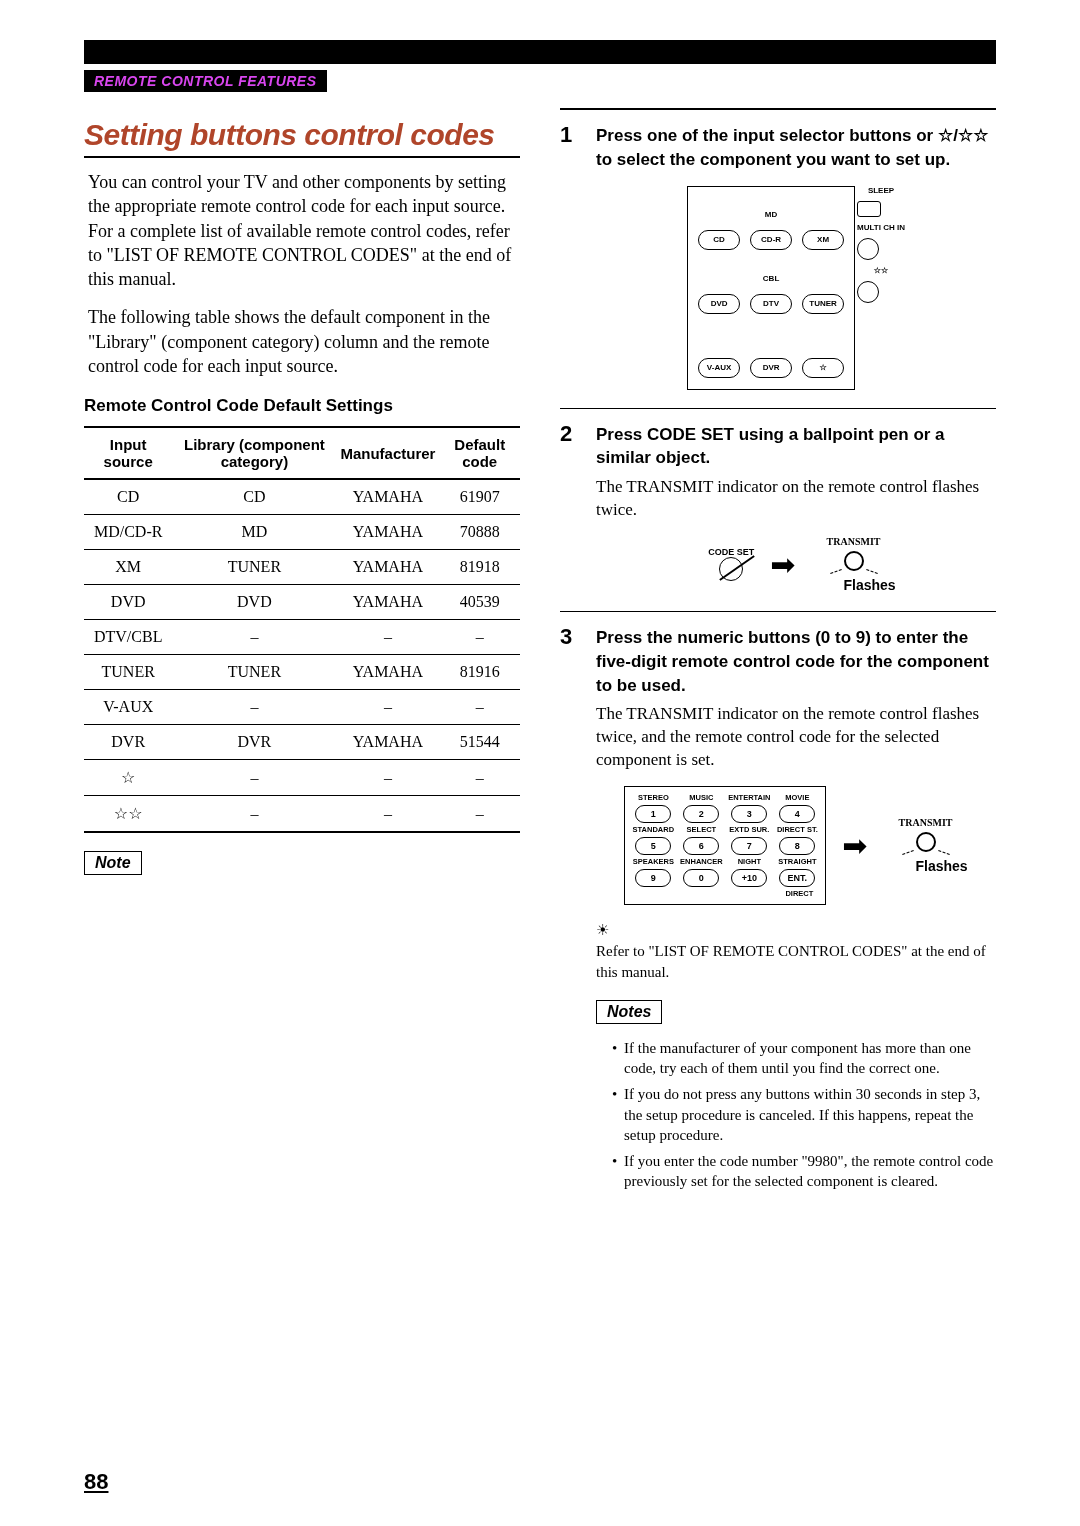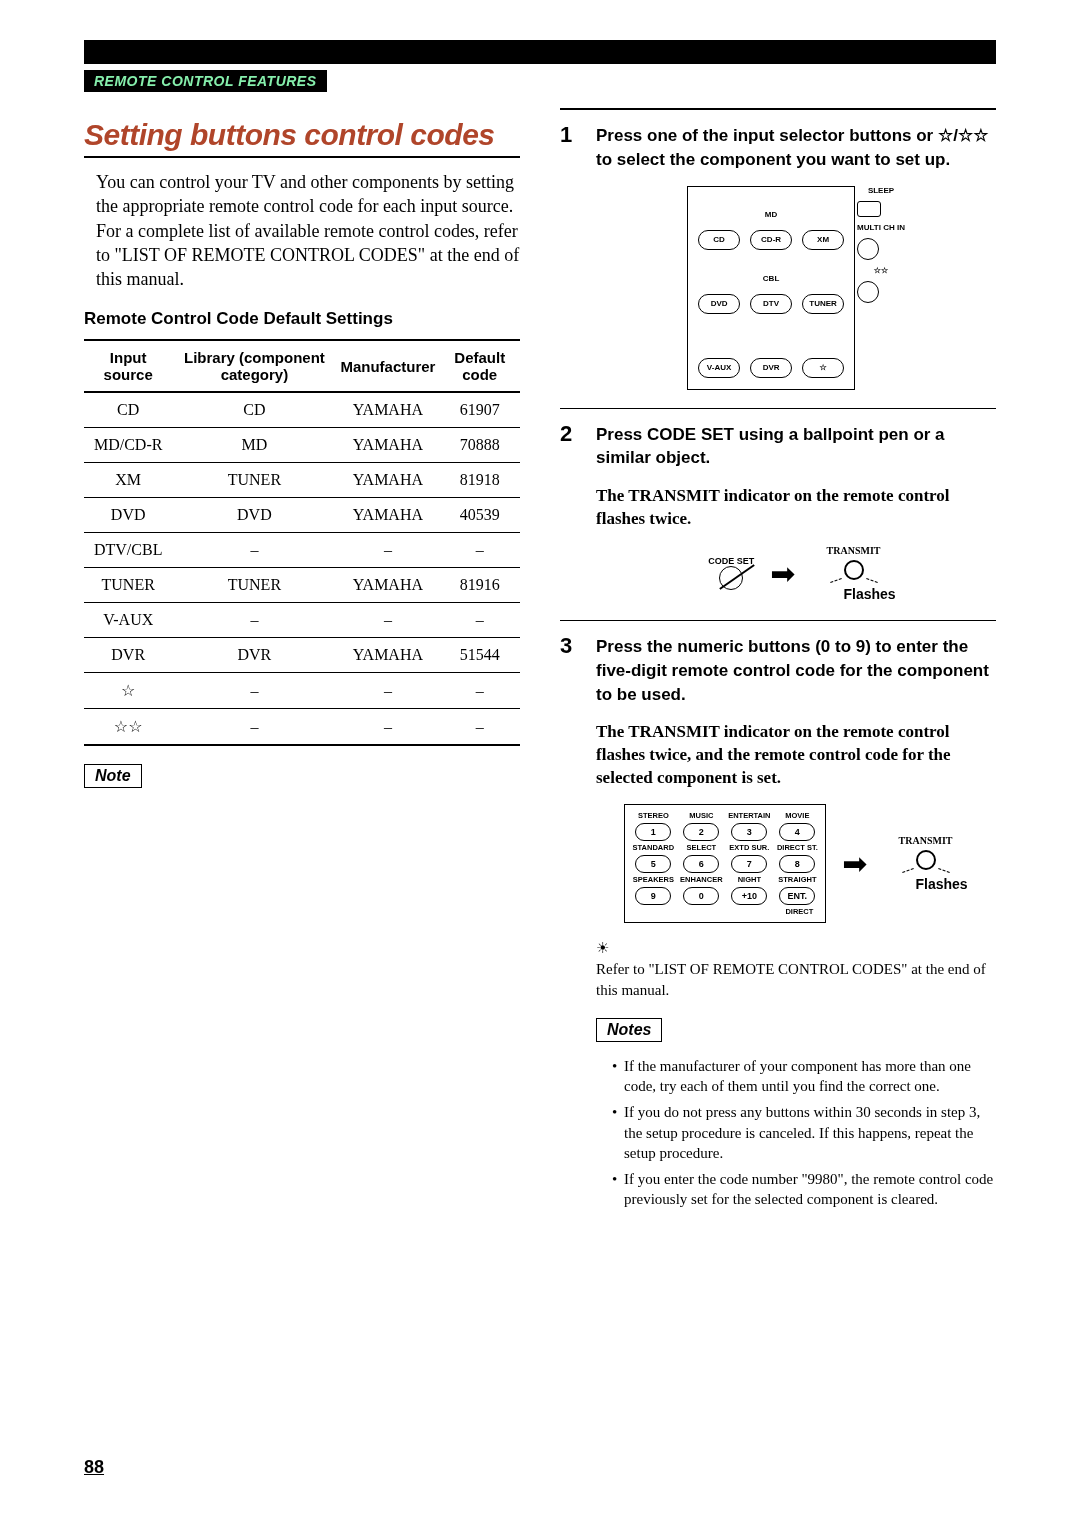--- a/index.html
+++ b/index.html
@@ -16,21 +16,21 @@
   .page {
     padding: 40px 84px 60px 84px;
   }
   .top-black-bar {
     background: #000;
     height: 24px;
     margin-bottom: 6px;
   }
   .section-bar {
     background: #000;
-    color: #86efac;
+    color: #d946ef;
     font-family: Arial, Helvetica, sans-serif;
     font-weight: bold;
     font-style: italic;
     font-size: 14px;
     letter-spacing: 0.5px;
     padding: 3px 10px;
     display: inline-block;
   }
   .section-row {
     display: flex;
@@ -52,21 +52,21 @@
     font-size: 30px;
     color: #b0452a;
     border-bottom: 2px solid #000;
     padding-bottom: 4px;
     margin: 10px 0 12px 0;
     letter-spacing: -0.5px;
   }
   .body {
     font-size: 18px;
     line-height: 1.35;
-    margin: 0 0 14px 12px;
+    margin: 0 0 14px 4px;
   }
   .subhead {
     font-family: Arial, Helvetica, sans-serif;
     font-weight: bold;
     font-size: 17px;
     margin: 18px 0 10px 0;
   }
   table.codes {
     width: 100%;
     border-collapse: collapse;
@@ -121,22 +121,21 @@
   .step-body { flex: 1; }
   .step-title {
     font-family: Arial, Helvetica, sans-serif;
     font-weight: bold;
     font-size: 17px;
     line-height: 1.4;
   }
   .step-text {
     font-size: 17px;
     line-height: 1.35;
-    margin-top: 15px;
-    font-weight: bold;
+    margin-top: 6px;
   }
   .diag {
     margin: 14px auto 4px auto;
     display: flex;
     align-items: center;
     justify-content: center;
     gap: 20px;
   }
   .remote-box {
     border: 1.5px solid #000;
@@ -297,25 +296,25 @@
     position: relative;
     padding-left: 12px;
   }
   ul.notes li::before {
     content: "•";
     position: absolute;
     left: 0;
   }
   .page-num {
     position: absolute;
-    bottom: 48px;
+    bottom: 31px;
     left: 84px;
     font-family: Arial, Helvetica, sans-serif;
     font-weight: bold;
-    font-size: 18px;
+    font-size: 22px;
     text-decoration: underline;
   }
   .first-step-sep {
     border-top: 2px solid #000;
     margin-bottom: 14px;
   }
   .hint-flex {
     display:flex;
     gap:16px;
     align-items:center;
@@ -335,20 +334,21 @@
   <div class="top-black-bar"></div>
   <div class="section-row">
     <span class="section-bar">REMOTE CONTROL FEATURES</span>
   </div>
 
   <div class="columns">
 
     <div class="col">
       <div class="heading">Setting buttons control codes</div>
       <p class="body">You can control your TV and other components by setting the appropriate remote control code for each input source. For a complete list of available remote control codes, refer to "LIST OF REMOTE CONTROL CODES" at the end of this manual.</p>
+      <p class="body">The following table shows the default component in the "Library" (component category) column and the remote control code for each input source.</p>
 
       <div class="subhead">Remote Control Code Default Settings</div>
 
       <table class="codes">
         <thead>
           <tr>
             <th>Input source</th>
             <th>Library (component category)</th>
             <th>Manufacturer</th>
             <th>Default code</th>

